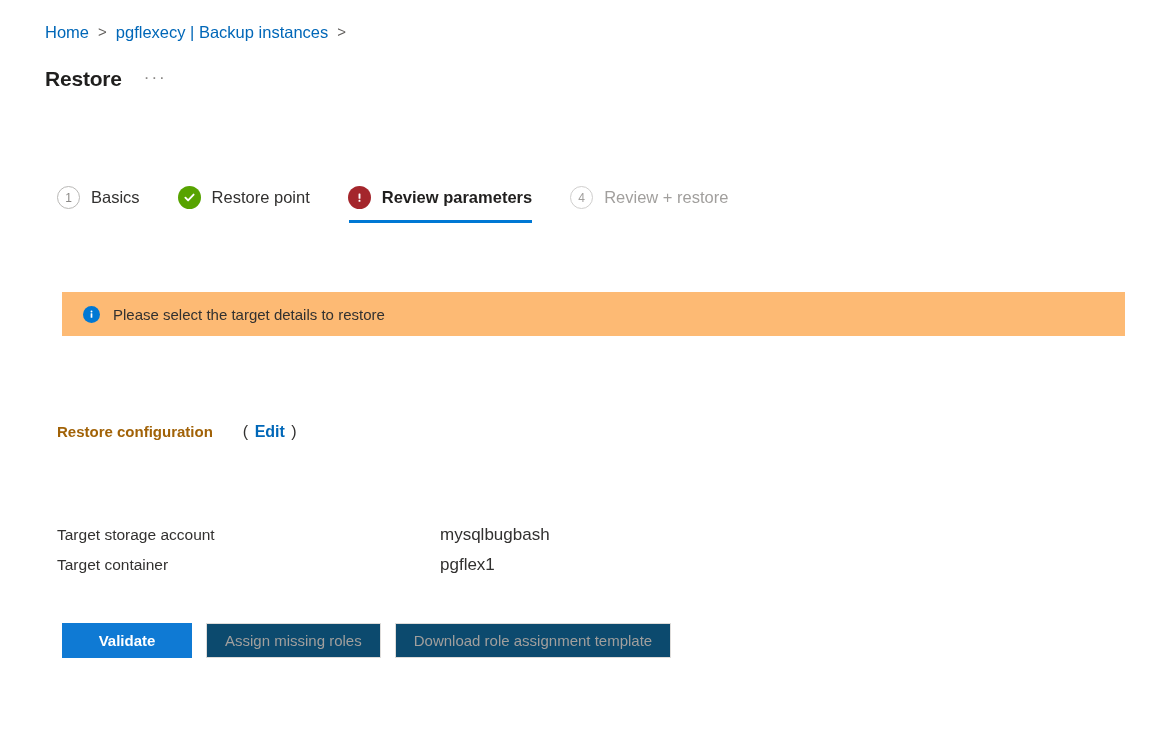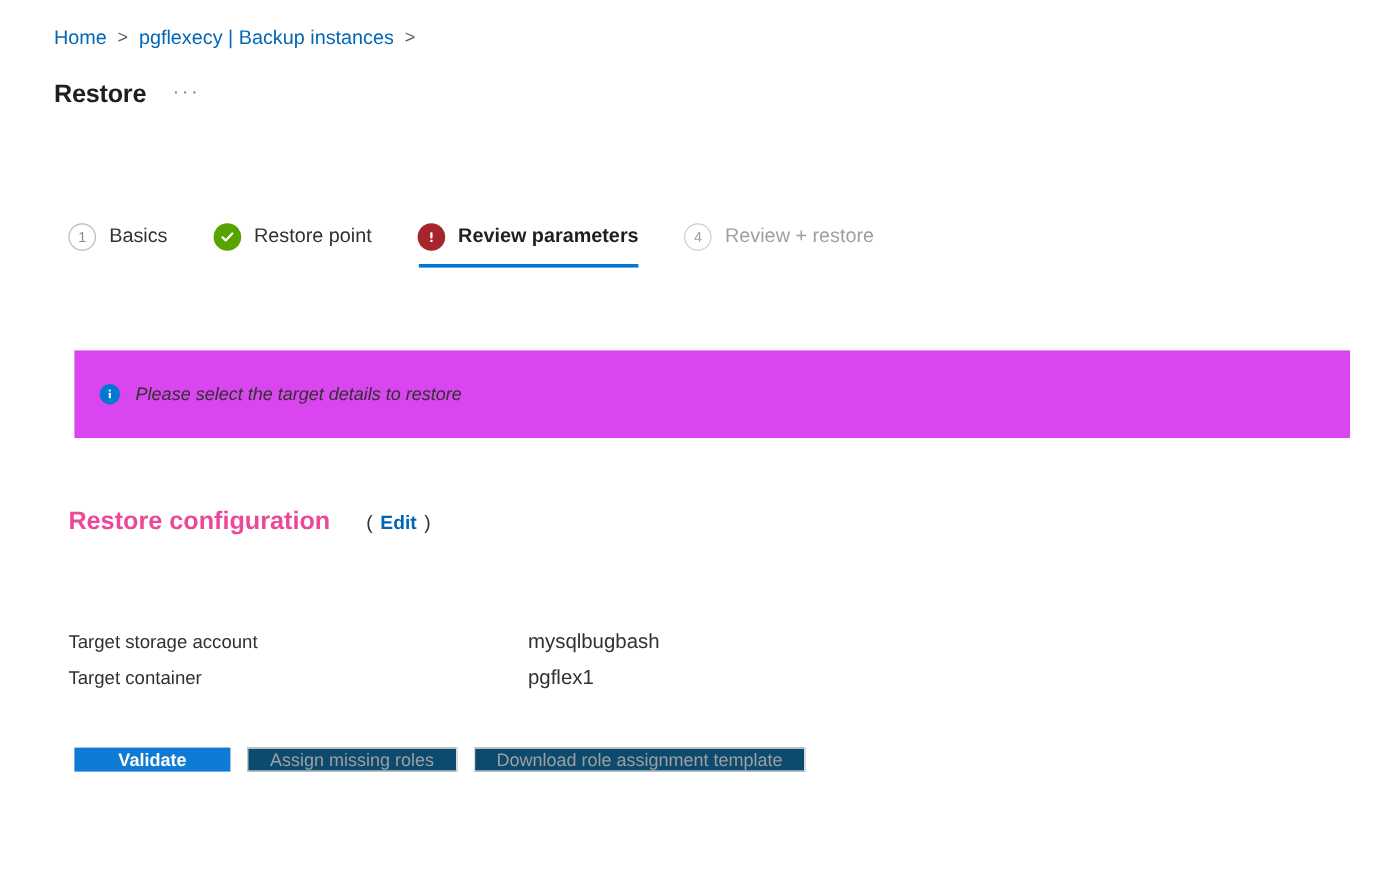--- a/index.html
+++ b/index.html
@@ -138,27 +138,26 @@
     height: 3px;
     background: #0078d4;
   }
 
   
   .info-banner {
     position: absolute;
     left: 62px;
     top: 292px;
     width: 1063px;
-    height: 73px;
-    background: #d946ef;
+    height: 44px;
+    background: #fdba74;
     display: flex;
     align-items: center;
     box-sizing: border-box;
     padding-left: 21px;
-    font-style: italic;
   }
   .info-icon {
     width: 17px;
     height: 17px;
     border-radius: 50%;
     background: #0078d4;
     display: flex;
     align-items: center;
     justify-content: center;
     flex: none;
@@ -172,23 +171,23 @@
 
   
   .section-head {
     position: absolute;
     left: 57px;
     top: 423px;
     display: flex;
     align-items: baseline;
   }
   .section-title {
-    font-size: 21px;
+    font-size: 15px;
     font-weight: 700;
-    color: #ec4899;
+    color: #a16207;
   }
   .edit-wrap {
     margin-left: 30px;
     font-size: 16px;
     color: #323130;
   }
   .edit-link {
     color: #0067b8;
     font-weight: 700;
     cursor: pointer;
@@ -222,21 +221,21 @@
 
   
   .btn-row {
     position: absolute;
     left: 62px;
     top: 623px;
     display: flex;
     align-items: center;
   }
   .btn {
-    height: 20px;
+    height: 35px;
     font-family: "Liberation Sans", sans-serif;
     font-size: 15px;
     border: 1px solid transparent;
     box-sizing: border-box;
     display: flex;
     align-items: center;
     justify-content: center;
     padding: 0 18px;
     white-space: nowrap;
   }

